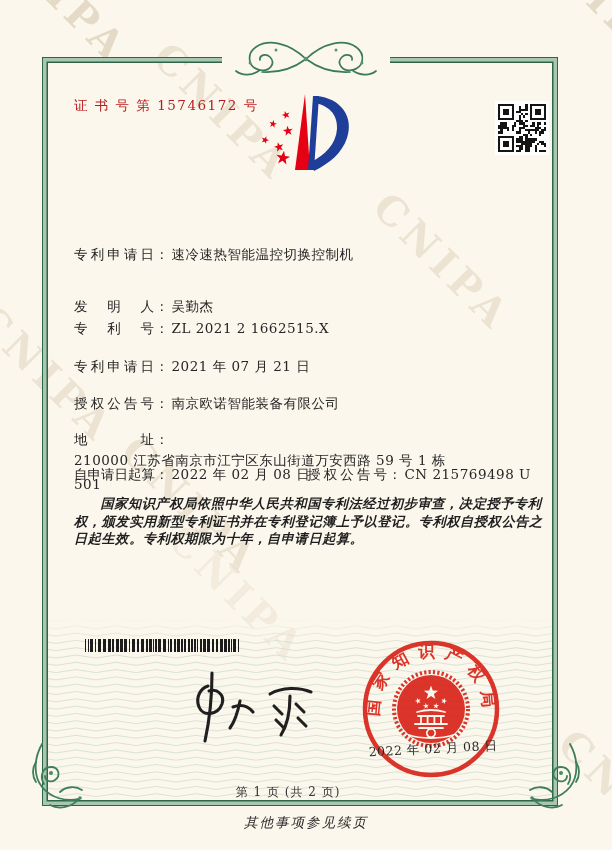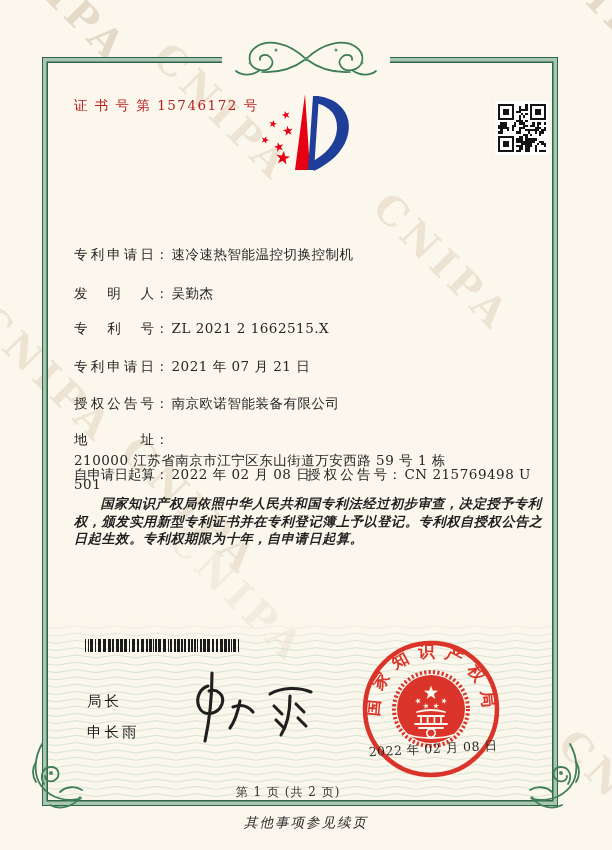--- a/index.html
+++ b/index.html
@@ -364,21 +364,21 @@
         <rect x="19" y="20" width="1" height="1"></rect>
         <rect x="20" y="20" width="1" height="1"></rect>
       </svg>
   </div>
 
 
   <div class="fields">
     <div class="frow" style="top:246px">
       <span class="flabel">专利申请日</span><span class="fcolon">：</span><span class="fvalue">速冷速热智能温控切换控制机</span>
     </div>
-    <div class="frow" style="top:285px">
+    <div class="frow" style="top:298px">
       <span class="flabel">发明人</span><span class="fcolon">：</span><span class="fvalue">吴勤杰</span>
     </div>
     <div class="frow" style="top:320px">
       <span class="flabel">专利号</span><span class="fcolon">：</span><span class="fvalue">ZL 2021 2 1662515.X</span>
     </div>
     <div class="frow" style="top:358px">
       <span class="flabel">专利申请日</span><span class="fcolon">：</span><span class="fvalue">2021 年 07 月 21 日</span>
     </div>
     <div class="frow" style="top:395px">
       <span class="flabel">授权公告号</span><span class="fcolon">：</span><span class="fvalue">南京欧诺智能装备有限公司</span>
@@ -478,24 +478,20 @@
       <div style="width:2px;background:#1b1b1b"></div>
       <div style="width:1px"></div>
       <div style="width:1px;background:#1b1b1b"></div>
       <div style="width:1px"></div>
       <div style="width:3px;background:#1b1b1b"></div>
       <div style="width:2px"></div>
       <div style="width:1px;background:#1b1b1b"></div>
       <div style="width:2px"></div>
     </div>
 
-  <div class="director">
-    <div>局长</div>
-    <div>申长雨</div>
-  </div>
 
   <svg class="sig" width="145" height="85" viewBox="0 0 145 85">
     <g fill="none" stroke="#1f1f1f" stroke-width="3.1" stroke-linecap="round" stroke-linejoin="round">
       <path d="M30,20 C23,22 17,31 21,41 C25,51 40,49 44,38 C47,29 39,22 31,25"></path>
       <path d="M34,7 C34,30 32,52 27,75"></path>
       <path d="M62,35 C60,45 58,54 52,62"></path>
       <path d="M55,41 C63,38 70,40 75,46"></path>
       <path d="M92,28 C104,21 121,21 133,26"></path>
       <path d="M112,30 C112,44 110,58 103,69"></path>
       <path d="M96,40 l8,8"></path>

